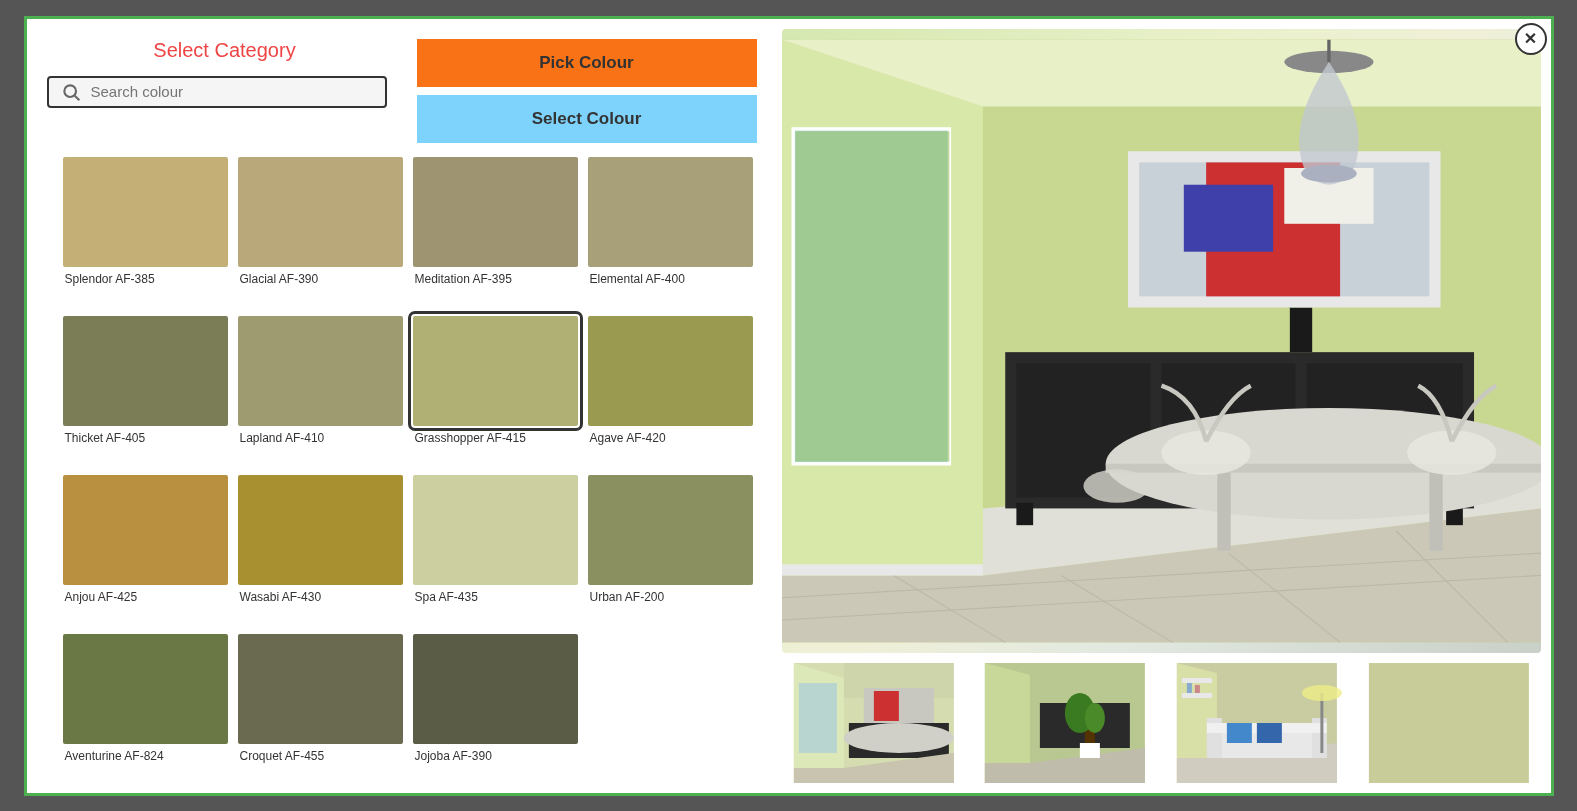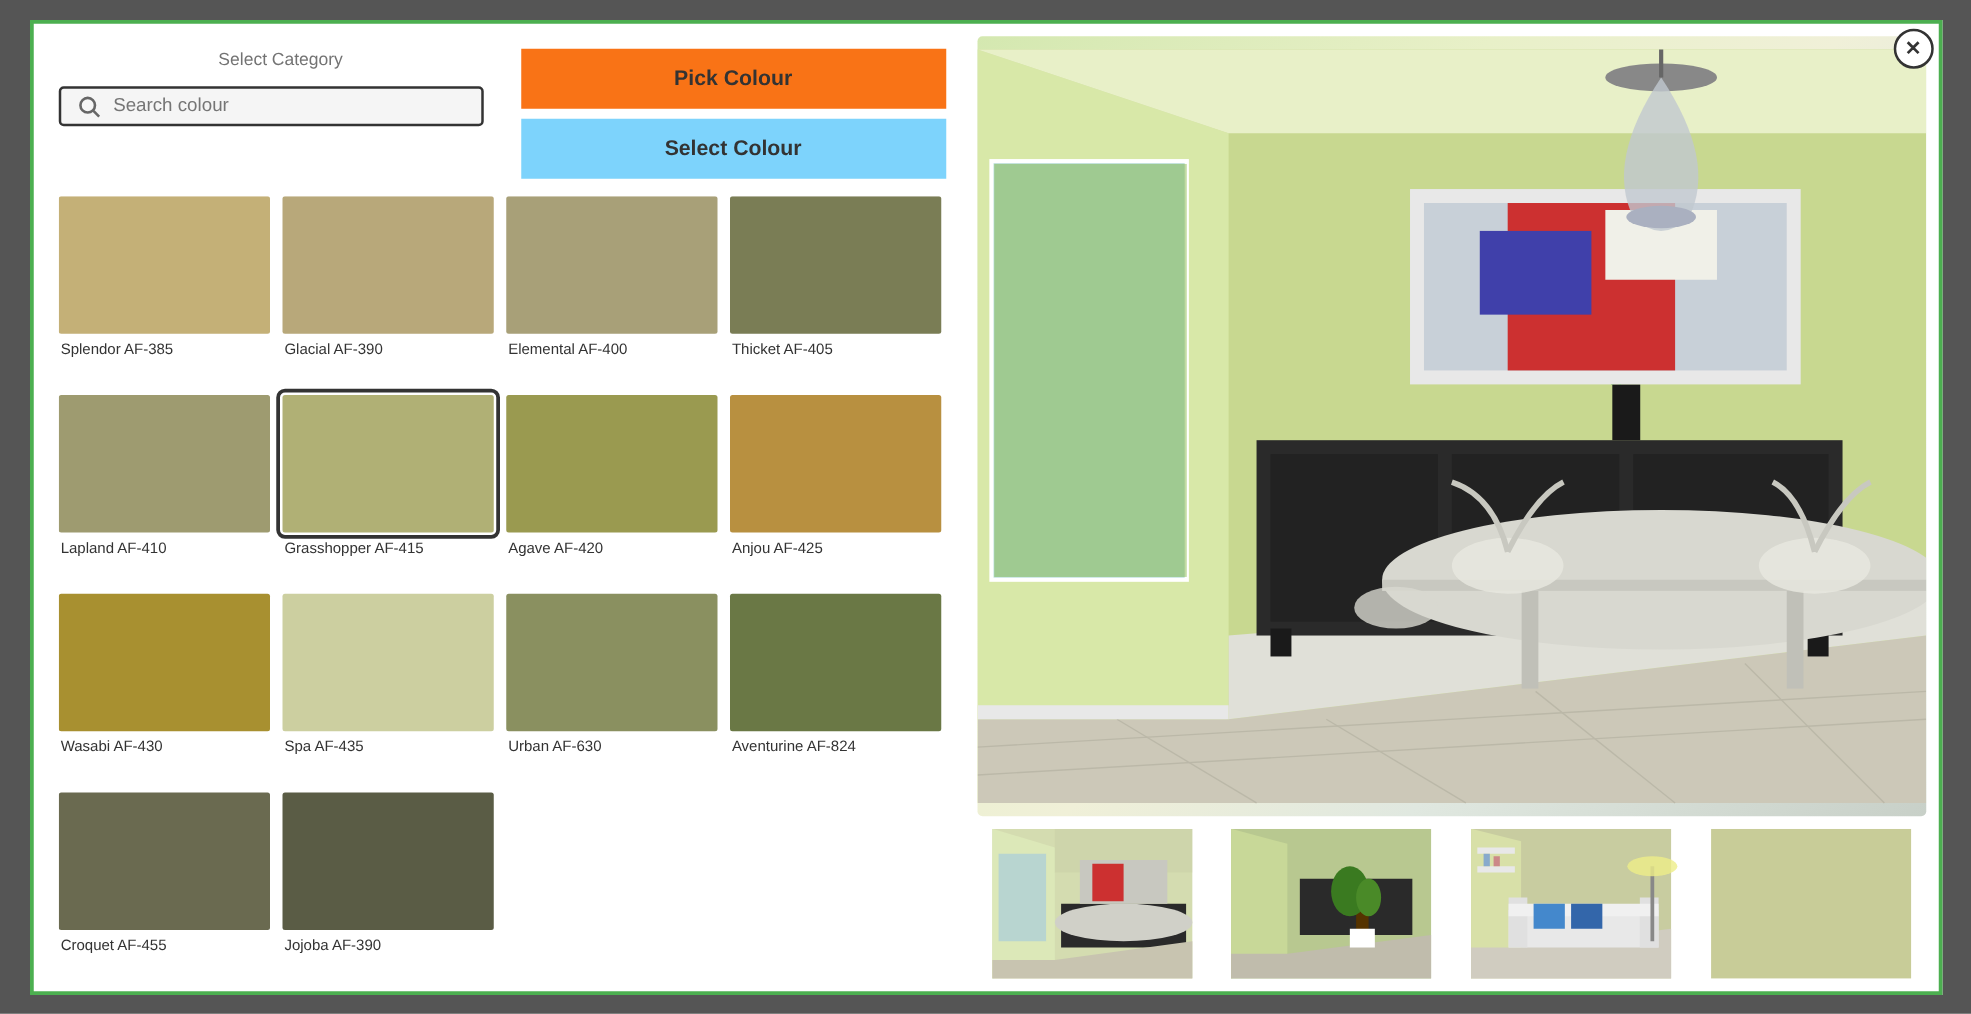--- a/index.html
+++ b/index.html
@@ -40,22 +40,22 @@
     }
     .left-panel {
       width: 750px;
       padding: 20px 20px 10px 20px;
       display: flex;
       flex-direction: column;
       overflow: hidden;
       flex-shrink: 0;
     }
     .category-header {
-      font-size: 14px;
-      color: #737373;
+      font-size: 20px;
+      color: #ef4444;
       text-align: center;
       margin-bottom: 14px;
       font-weight: normal;
     }
     .pick-colour-btn {
       background: #f97316;
       border: none;
       padding: 14px 0;
       font-size: 17px;
       font-weight: bold;
@@ -97,20 +97,21 @@
       outline: none;
       width: 100%;
     }
     .colours-grid {
       display: grid;
       grid-template-columns: repeat(4, 1fr);
       gap: 10px;
       overflow-y: auto;
       flex: 1;
       padding-right: 4px;
+      margin-left: 16px;
     }
     .colour-item {
       display: flex;
       flex-direction: column;
       cursor: pointer;
     }
     .colour-swatch {
       width: 100%;
       height: 110px;
       border-radius: 2px;
@@ -221,20 +222,24 @@
 
       <div class="colour-item">
             <div class="colour-swatch" style="background-color: rgb(196, 176, 119);"></div>
             <div class="colour-label">Splendor AF-385</div>
           </div>
           <div class="colour-item">
             <div class="colour-swatch" style="background-color: rgb(184, 168, 122);"></div>
             <div class="colour-label">Glacial AF-390</div>
           </div>
           <div class="colour-item">
+            <div class="colour-swatch" style="background-color: rgb(158, 148, 114);"></div>
+            <div class="colour-label">Meditation AF-395</div>
+          </div>
+          <div class="colour-item">
             <div class="colour-swatch" style="background-color: rgb(168, 160, 120);"></div>
             <div class="colour-label">Elemental AF-400</div>
           </div>
           <div class="colour-item">
             <div class="colour-swatch" style="background-color: rgb(122, 125, 85);"></div>
             <div class="colour-label">Thicket AF-405</div>
           </div>
           <div class="colour-item">
             <div class="colour-swatch" style="background-color: rgb(158, 155, 112);"></div>
             <div class="colour-label">Lapland AF-410</div>
@@ -254,21 +259,21 @@
           <div class="colour-item">
             <div class="colour-swatch" style="background-color: rgb(168, 144, 48);"></div>
             <div class="colour-label">Wasabi AF-430</div>
           </div>
           <div class="colour-item">
             <div class="colour-swatch" style="background-color: rgb(204, 207, 160);"></div>
             <div class="colour-label">Spa AF-435</div>
           </div>
           <div class="colour-item">
             <div class="colour-swatch" style="background-color: rgb(138, 144, 96);"></div>
-            <div class="colour-label">Urban AF-630</div>
+            <div class="colour-label">Urban AF-200</div>
           </div>
           <div class="colour-item">
             <div class="colour-swatch" style="background-color: rgb(106, 120, 69);"></div>
             <div class="colour-label">Aventurine AF-824</div>
           </div>
           <div class="colour-item">
             <div class="colour-swatch" style="background-color: rgb(106, 106, 80);"></div>
             <div class="colour-label">Croquet AF-455</div>
           </div>
           <div class="colour-item">

